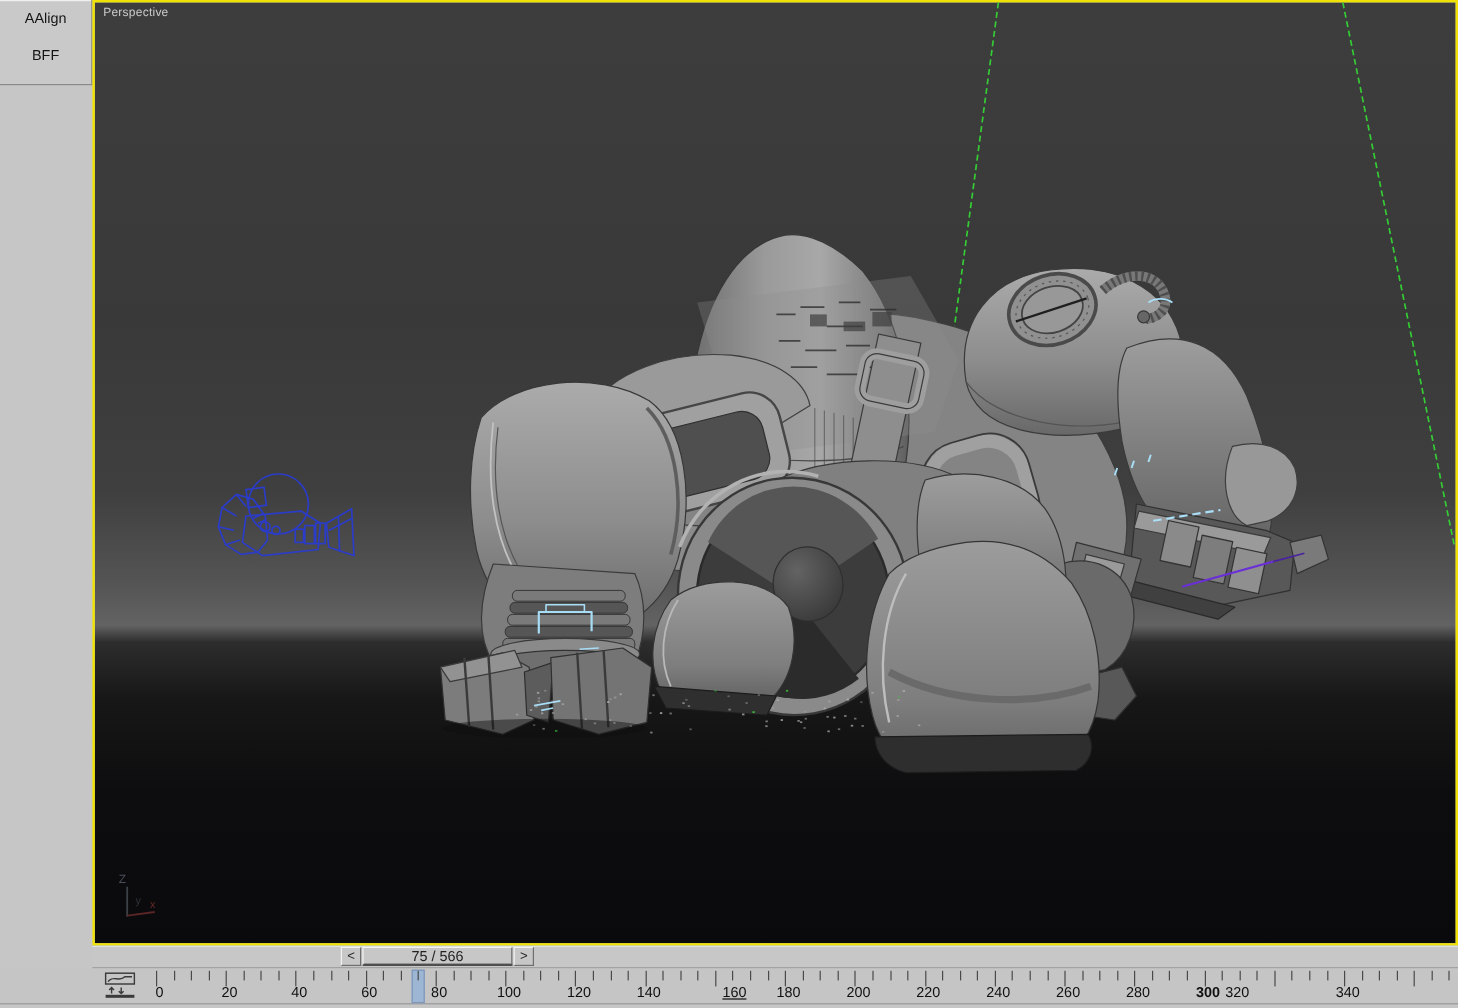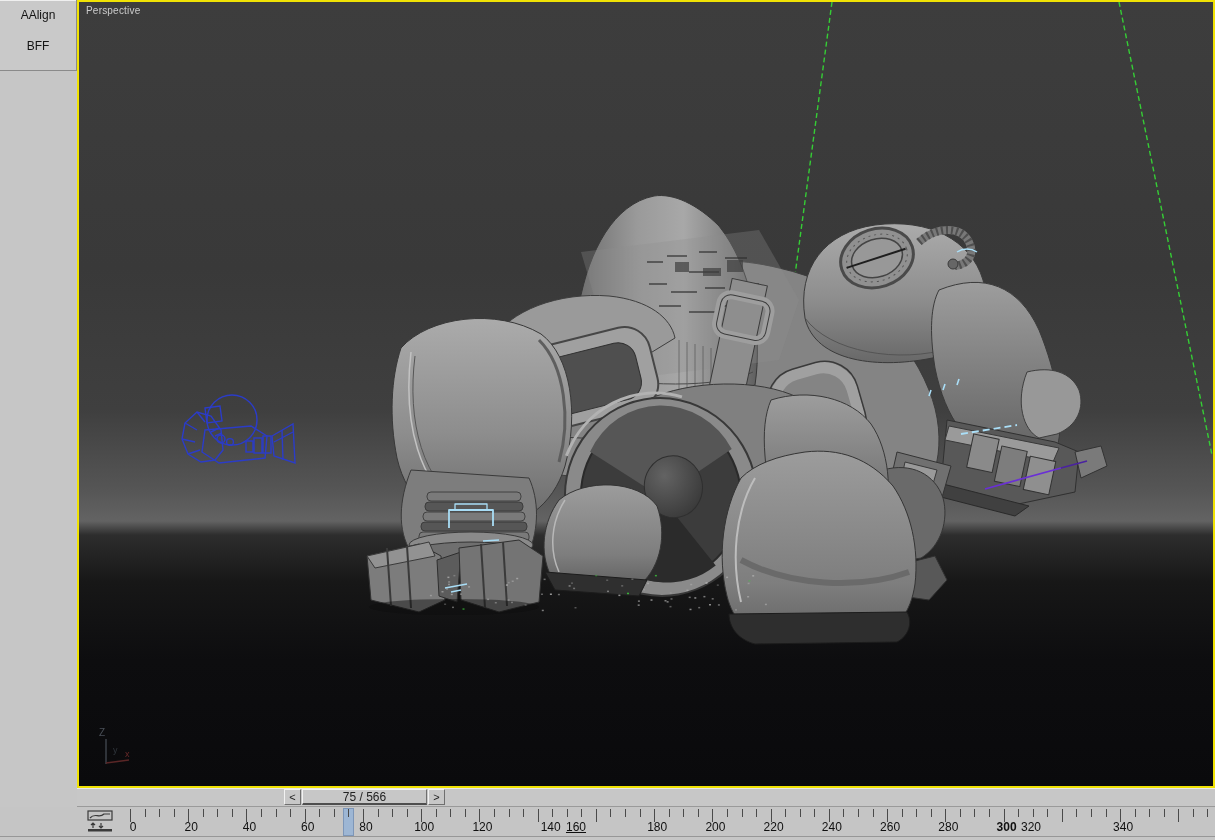--- a/index.html
+++ b/index.html
@@ -442,22 +442,22 @@
       <div class="tick major" style="left: 1178.32px;"></div>
       <div class="tick minor" style="left: 1192.88px;"></div>
       <div class="tick minor" style="left: 1207.44px;"></div>
       <div class="tick-label" style="left: 133px;">0</div>
       <div class="tick-label" style="left: 191.24px;">20</div>
       <div class="tick-label" style="left: 249.48px;">40</div>
       <div class="tick-label" style="left: 307.72px;">60</div>
       <div class="tick-label" style="left: 365.96px;">80</div>
       <div class="tick-label" style="left: 424.2px;">100</div>
       <div class="tick-label" style="left: 482.44px;">120</div>
-      <div class="tick-label" style="left: 540.68px; text-align: right;">140</div>
-      <div class="tick-label" style="left: 576px; text-decoration: underline;">160</div>
+      <div class="tick-label" style="left: 540.68px;">140</div>
+      <div class="tick-label" style="left: 612px; text-decoration: underline;">160</div>
       <div class="tick-label" style="left: 657.16px;">180</div>
       <div class="tick-label" style="left: 715.4px;">200</div>
       <div class="tick-label" style="left: 773.64px;">220</div>
       <div class="tick-label" style="left: 831.88px;">240</div>
       <div class="tick-label" style="left: 890.12px;">260</div>
       <div class="tick-label" style="left: 948.36px;">280</div>
       <div class="tick-label" style="left: 1006.6px; font-weight: bold;">300</div>
       <div class="tick-label" style="left: 1031px;">320</div>
       <div class="tick-label" style="left: 1123.08px;">340</div>
       <div class="tick-label" style="left: 1181.32px; margin-top: 23px;">360</div>

